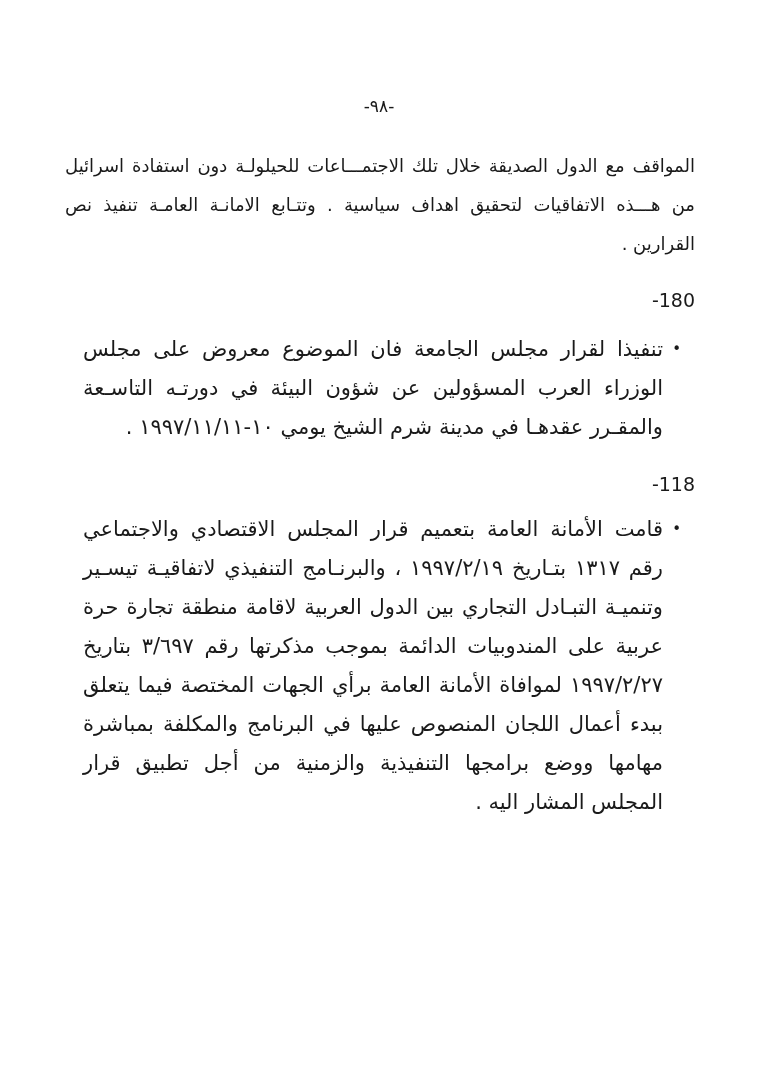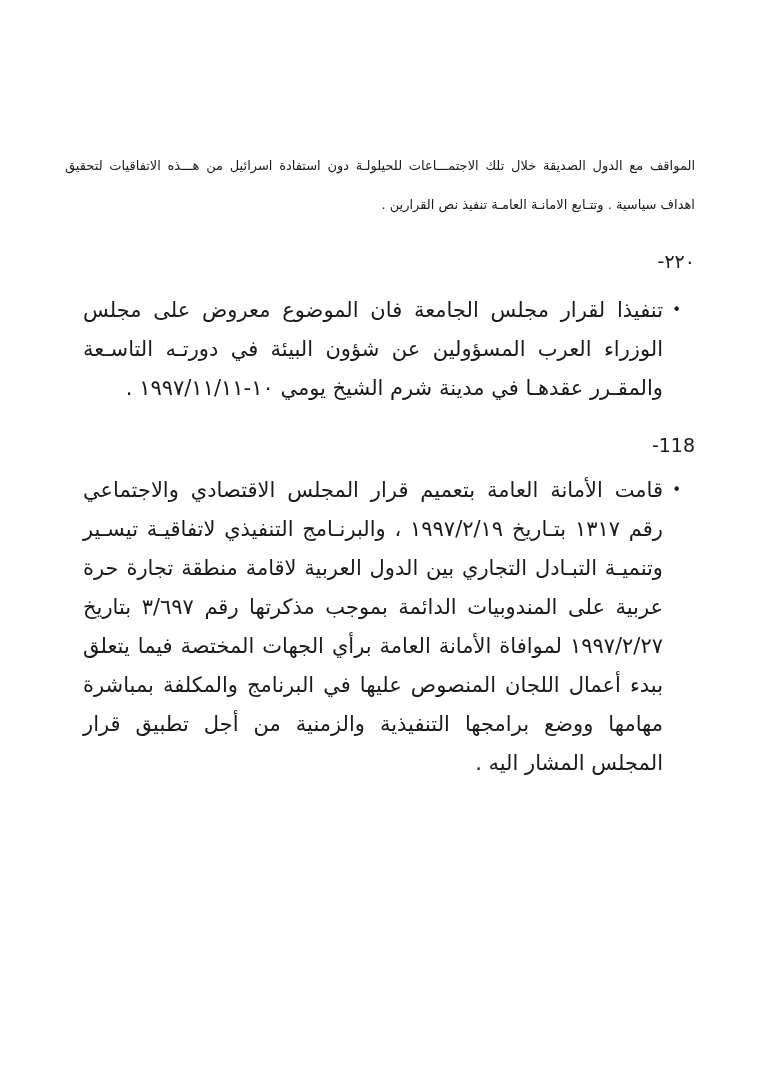--- a/index.html
+++ b/index.html
@@ -27,21 +27,21 @@
     letter-spacing: 2px;
   }
   .content {
     position: absolute;
     top: 146px;
     right: 63px;
     left: 65px;
   }
   .intro {
     margin: 0;
-    font-size: 13px;
+    font-size: 18px;
     line-height: 39px;
     text-align: justify;
   }
   .item {
     margin-top: 22px;
   }
   .item-head {
     display: flex;
     align-items: flex-start;
   }
@@ -87,28 +87,29 @@
     text-align: justify;
   }
   .item-220 .bullets { margin-top: 16px; }
   .item-221 .bullets { margin-top: 12px; }
 </style>
 </head>
 <body>
 
 <div class="page" lang="ar">
 
+  <div class="page-number">-٩٨-</div>
 
   <div class="content">
 
     <p class="intro">المواقف مع الدول الصديقة خلال تلك الاجتمـــاعات للحيلولـة دون استفادة اسرائيل من هـــذه الاتفاقيات لتحقيق اهداف سياسية . وتتـابع الامانـة العامـة تنفيذ نص القرارين .</p>
 
     <section class="item item-220">
       <div class="item-head">
-        <span class="item-number">٢٢٠-</span>
+        <span class="item-number">180-</span>
         <div class="item-title">
         </div>
       </div>
       <div class="bullets">
         <div class="bullet">
           <span class="bullet-marker">•</span>
           <p class="bullet-text">تنفيذا لقرار مجلس الجامعة فان الموضوع معروض على مجلس الوزراء العرب المسؤولين عن شؤون البيئة في دورتـه التاسـعة والمقـرر عقدهـا في مدينة شرم الشيخ يومي ١٠-١٩٩٧/١١/١١ .</p>
         </div>
       </div>
     </section>

